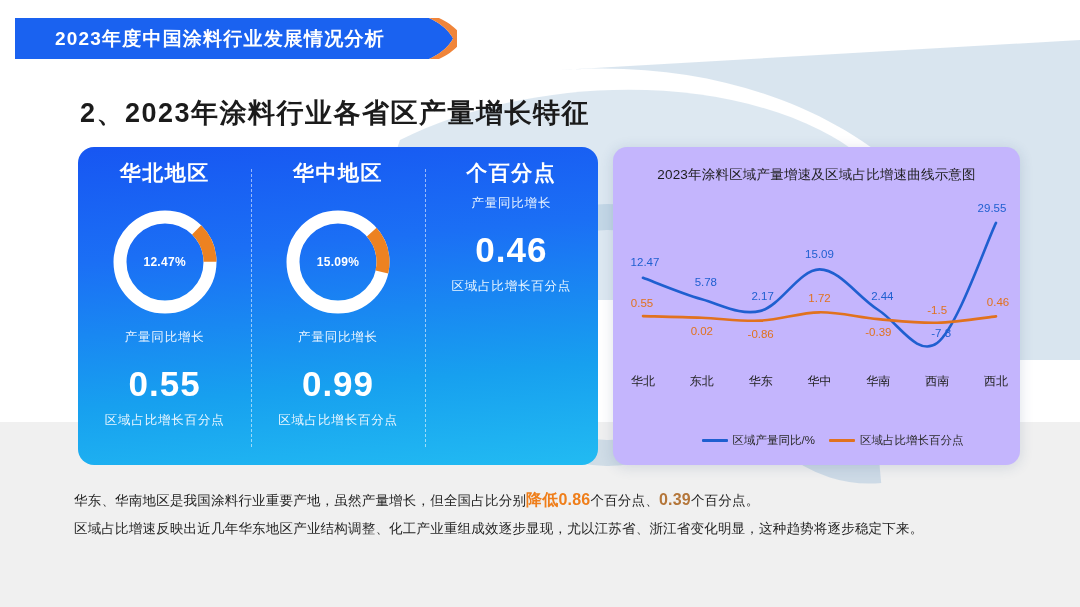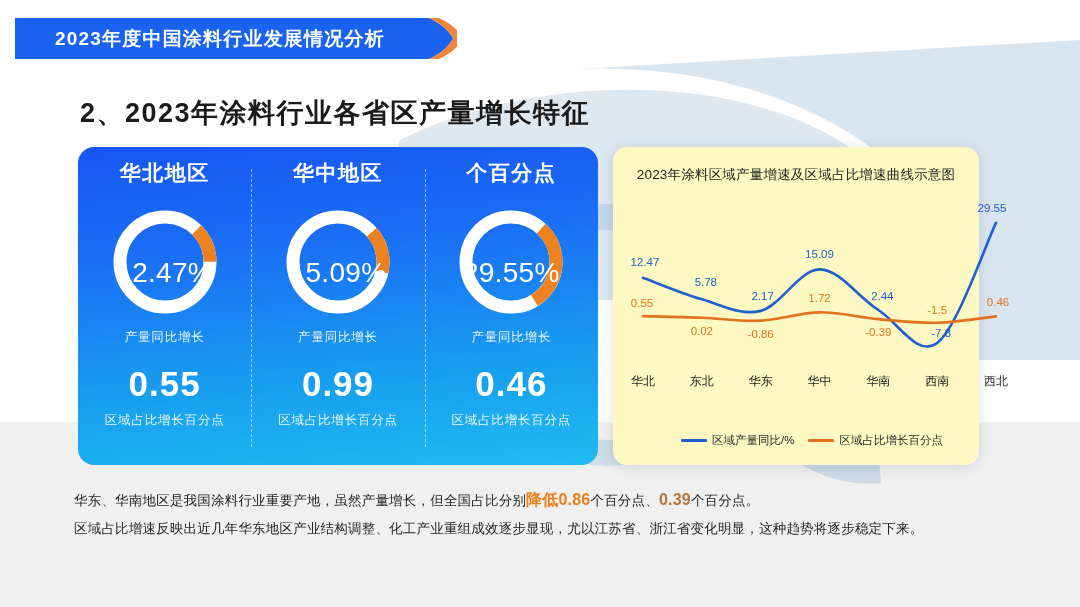--- a/index.html
+++ b/index.html
@@ -57,39 +57,39 @@
   .stat-col + .stat-col::before {
     content:""; position:absolute; left:0; top:22px; bottom:18px;
     border-left:1px dashed rgba(255,255,255,.55);
   }
   .region-name {
     font-size:21px; font-weight:bold; color:#ffffff; letter-spacing:1.5px;
   }
   .donut-wrap { position:relative; width:118px; height:118px; margin-top:16px; }
   .donut-wrap svg { display:block; }
   .donut-val {
-    position:absolute; left:0; top:11px; width:118px; height:118px;
+    position:absolute; left:0; top:0; width:118px; height:118px;
     display:flex; align-items:center; justify-content:center;
-    font-size:28px; font-weight:normal; color:#fff; letter-spacing:.3px;
+    font-size:12px; font-weight:bold; color:#fff; letter-spacing:.3px;
   }
   .sub-lbl {
     margin-top:8px; font-size:12.5px; color:#eaf4ff; letter-spacing:.8px;
   }
   .big-num {
     margin-top:20px; font-size:35px; font-weight:bold; color:#ffffff;
     letter-spacing:1px; line-height:1;
   }
   .foot-lbl {
     margin-top:11px; font-size:12.5px; color:#eaf6ff; letter-spacing:.8px;
   }
 
   
   .chart-card {
-    position:absolute; left:613px; top:147px; width:366px; height:318px;
-    background:#fef9c3; border-radius:14px;
+    position:absolute; left:613px; top:147px; width:407px; height:318px;
+    background:#c4b5fd; border-radius:14px;
     box-shadow:0 2px 14px rgba(40,70,120,.16);
     z-index:5;
   }
   .chart-title {
     position:absolute; left:0; top:19px; width:100%; text-align:center;
     font-size:13.5px; color:#1d1d1d; letter-spacing:.2px;
   }
   .chart-svg { position:absolute; left:0; top:40px; }
   .legend {
     position:absolute; left:16px; bottom:17px; width:100%;
@@ -152,27 +152,20 @@
         </svg>
         <div class="donut-val">15.09%</div>
       </div>
       <div class="sub-lbl">产量同比增长</div>
       <div class="big-num">0.99</div>
       <div class="foot-lbl">区域占比增长百分点</div>
     </div>
 
     <div class="stat-col">
       <div class="region-name">个百分点</div>
-      <div class="donut-wrap">
-        <svg width="118" height="118" viewBox="0 0 118 118">
-          <circle cx="59" cy="59" r="45" fill="none" stroke="#ffffff" stroke-width="13"></circle>
-          <circle cx="59" cy="59" r="45" fill="none" stroke="#ed8221" stroke-width="13" stroke-dasharray="83.6 199" stroke-dashoffset="-33" stroke-linecap="butt" transform="rotate(-90 59 59)"></circle>
-        </svg>
-        <div class="donut-val">29.55%</div>
-      </div>
       <div class="sub-lbl">产量同比增长</div>
       <div class="big-num">0.46</div>
       <div class="foot-lbl">区域占比增长百分点</div>
     </div>
   </div>
 
   <div class="chart-card">
     <div class="chart-title">2023年涂料区域产量增速及区域占比增速曲线示意图</div>
 
     <svg class="chart-svg" id="line-chart" width="407" height="235" viewBox="0 0 407 235">

